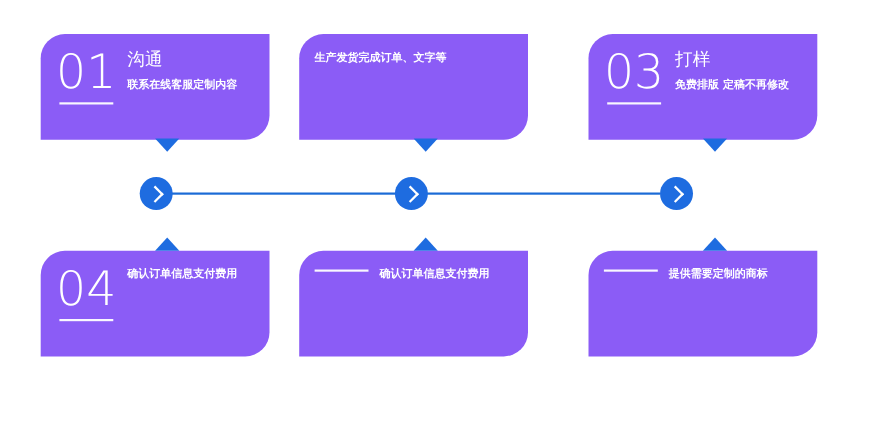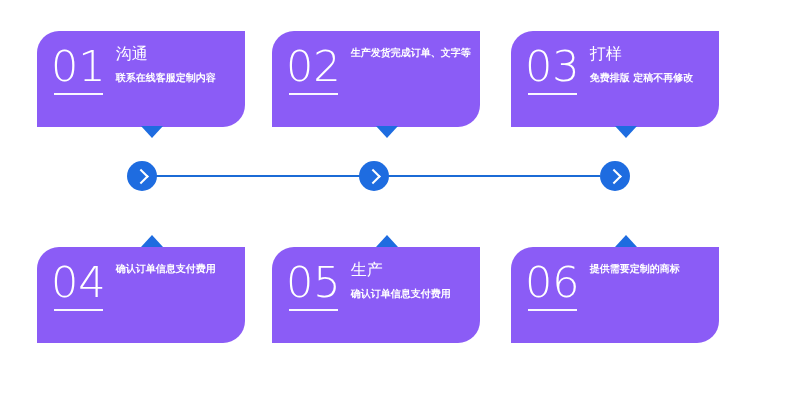--- a/index.html
+++ b/index.html
@@ -21,25 +21,25 @@
   
   .step-card {
     position: absolute;
     width: 208px;
     height: 96px;
     background: #8b5cf6;
     border-radius: 22px 0 22px 0;
     box-sizing: border-box;
   }
   .step-card.row1 { top: 31px; }
-  .step-card.row2 { top: 228px; margin-top: 19px; }
+  .step-card.row2 { top: 228px; }
 
   .col1 { left: 37px; }
   .col2 { left: 272px; }
-  .col3 { left: 511px; }
+  .col3 { left: 535px; }
 
   
   .tail-down {
     position: absolute;
     left: 104px;
     top: 95px;
     width: 0;
     height: 0;
     border-left: 11px solid transparent;
     border-right: 11px solid transparent;
@@ -167,24 +167,20 @@
       <div class="step-text">
         <div class="step-title">沟通</div>
         <div class="step-desc">联系在线客服定制内容</div>
       </div>
     </div>
     <div class="tail-down"></div>
   </div>
 
   <div class="step-card row1 col2">
     <div class="card-inner">
-      <div class="step-num-wrap">
-        <div class="step-num">02</div>
-        <div class="step-num-rule"></div>
-      </div>
       <div class="step-text">
         <div class="step-desc">生产发货完成订单、文字等</div>
       </div>
     </div>
     <div class="tail-down"></div>
   </div>
 
   <div class="step-card row1 col3">
     <div class="card-inner">
       <div class="step-num-wrap">
@@ -223,35 +219,32 @@
       <div class="step-text">
         <div class="step-desc">确认订单信息支付费用</div>
       </div>
     </div>
   </div>
 
   <div class="step-card row2 col2">
     <div class="tail-up"></div>
     <div class="card-inner">
       <div class="step-num-wrap">
-        <div class="step-num">05</div>
-        <div class="step-num-rule"></div>
-      </div>
-      <div class="step-text">
-        <div class="step-title">生产</div>
+        <div class="step-num-rule"></div>
+      </div>
+      <div class="step-text">
         <div class="step-desc">确认订单信息支付费用</div>
       </div>
     </div>
   </div>
 
   <div class="step-card row2 col3">
     <div class="tail-up"></div>
     <div class="card-inner">
       <div class="step-num-wrap">
-        <div class="step-num">06</div>
         <div class="step-num-rule"></div>
       </div>
       <div class="step-text">
         <div class="step-desc">提供需要定制的商标</div>
       </div>
     </div>
   </div>
 
 </div>
 

